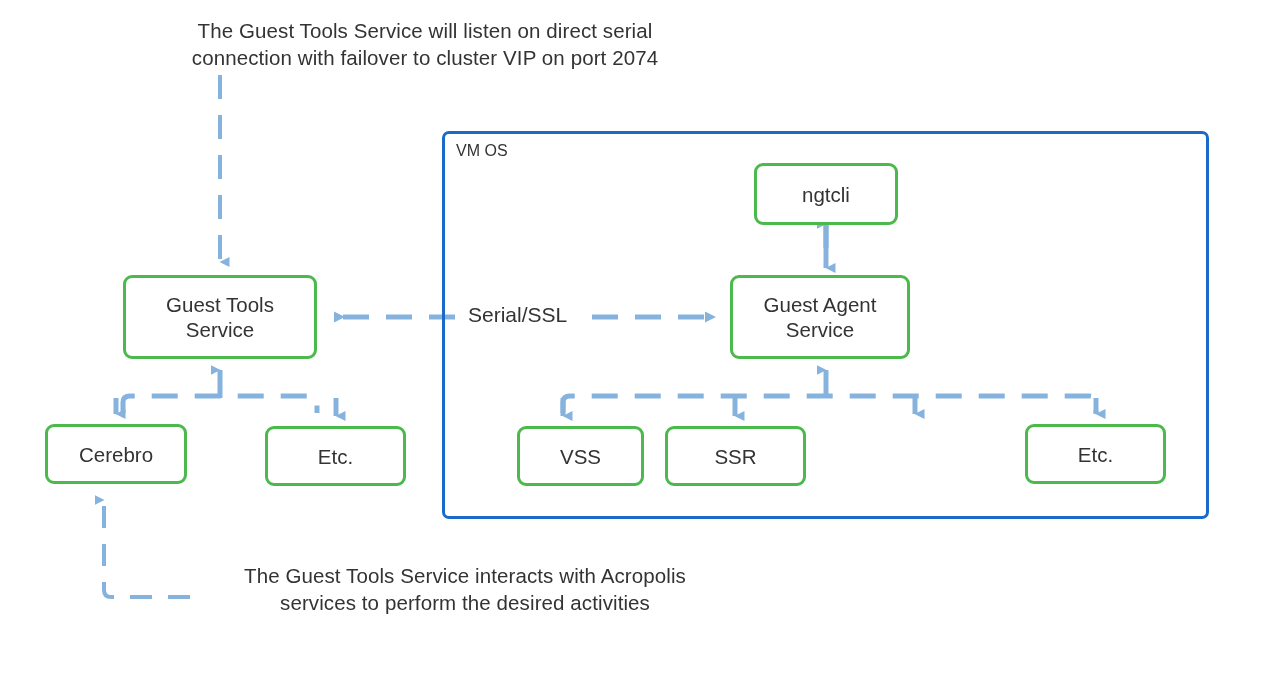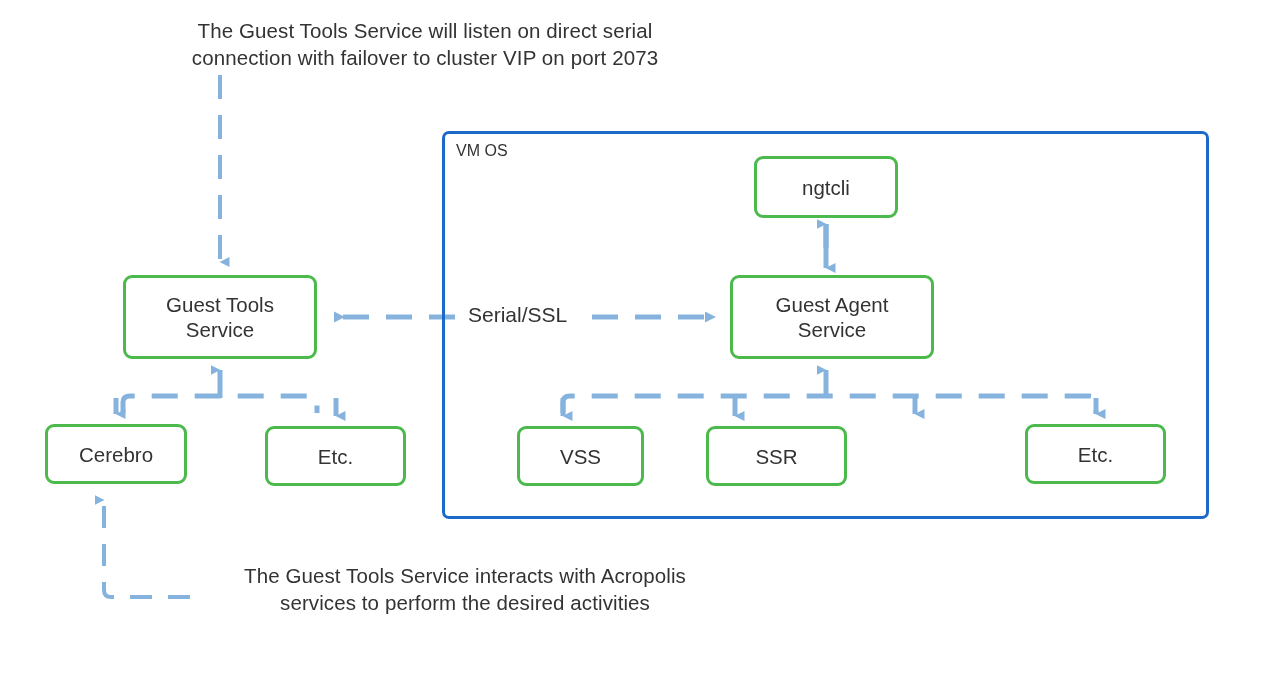--- a/index.html
+++ b/index.html
@@ -62,24 +62,24 @@
     justify-content: center;
     text-align: center;
     font-size: 20.5px;
     line-height: 25px;
     color: #333333;
     white-space: pre-line;
   }
   #node-guest-tools   { left: 123px; top: 275px; width: 194px; height: 84px; text-align: center; }
   #node-cerebro       { left: 45px;  top: 424px; width: 142px; height: 60px; }
   #node-etc-left      { left: 265px; top: 426px; width: 141px; height: 60px; }
-  #node-ngtcli        { left: 754px; top: 156px; width: 144px; height: 62px; }
-  #node-guest-agent   { left: 730px; top: 275px; width: 204px; height: 84px; }
+  #node-ngtcli        { left: 754px; top: 163px; width: 144px; height: 62px; }
+  #node-guest-agent   { left: 730px; top: 275px; width: 180px; height: 84px; }
   #node-vss           { left: 485px; top: 426px; width: 127px; height: 60px; margin-left: 32px; }
-  #node-ssr           { left: 665px; top: 426px; width: 141px; height: 60px; margin-left: 41px; }
+  #node-ssr           { left: 665px; top: 426px; width: 141px; height: 60px; }
   #node-scripts       { left: 845px; top: 424px; width: 141px; height: 62px; }
   #node-etc-right     { left: 1025px;top: 424px; width: 141px; height: 60px; }
 
   .edge-label {
     position: absolute;
     font-size: 21px;
     color: #333333;
     background: #ffffff;
     padding: 0 2px;
   }
@@ -123,21 +123,21 @@
     <path d="M563,413 L563,402 Q563,396 570,396 L1089,396 Q1096,396 1096,402 L1096,413" stroke="#85b3dd" stroke-width="5" stroke-dasharray="26,17" fill="none"></path>
     <path d="M563,398 L563,416" stroke="#85b3dd" stroke-width="5" fill="none" marker-end="url(#arrowDown)"></path>
     <path d="M735,398 L735,416" stroke="#85b3dd" stroke-width="5" fill="none" marker-end="url(#arrowDown)"></path>
     <path d="M915,398 L915,414" stroke="#85b3dd" stroke-width="5" fill="none" marker-end="url(#arrowDown)"></path>
     <path d="M1096,398 L1096,414" stroke="#85b3dd" stroke-width="5" fill="none" marker-end="url(#arrowDown)"></path>
 
     <path d="M190,597 L111,597 Q104,597 104,590 L104,500" stroke="#85b3dd" stroke-width="4" stroke-dasharray="22,16" fill="none" marker-end="url(#arrowUp)"></path>
   </svg>
 
   <div class="caption" id="caption-top">The Guest Tools Service will listen on direct serial
-connection with failover to cluster VIP on port 2073</div>
+connection with failover to cluster VIP on port 2074</div>
 
   <div class="vmos"></div>
   <div id="vmos-label">VM OS</div>
 
   <div class="node" id="node-guest-tools">Guest Tools
 Service</div>
   <div class="node" id="node-cerebro">Cerebro</div>
   <div class="node" id="node-etc-left">Etc.</div>
 
   <div class="node" id="node-ngtcli">ngtcli</div>

